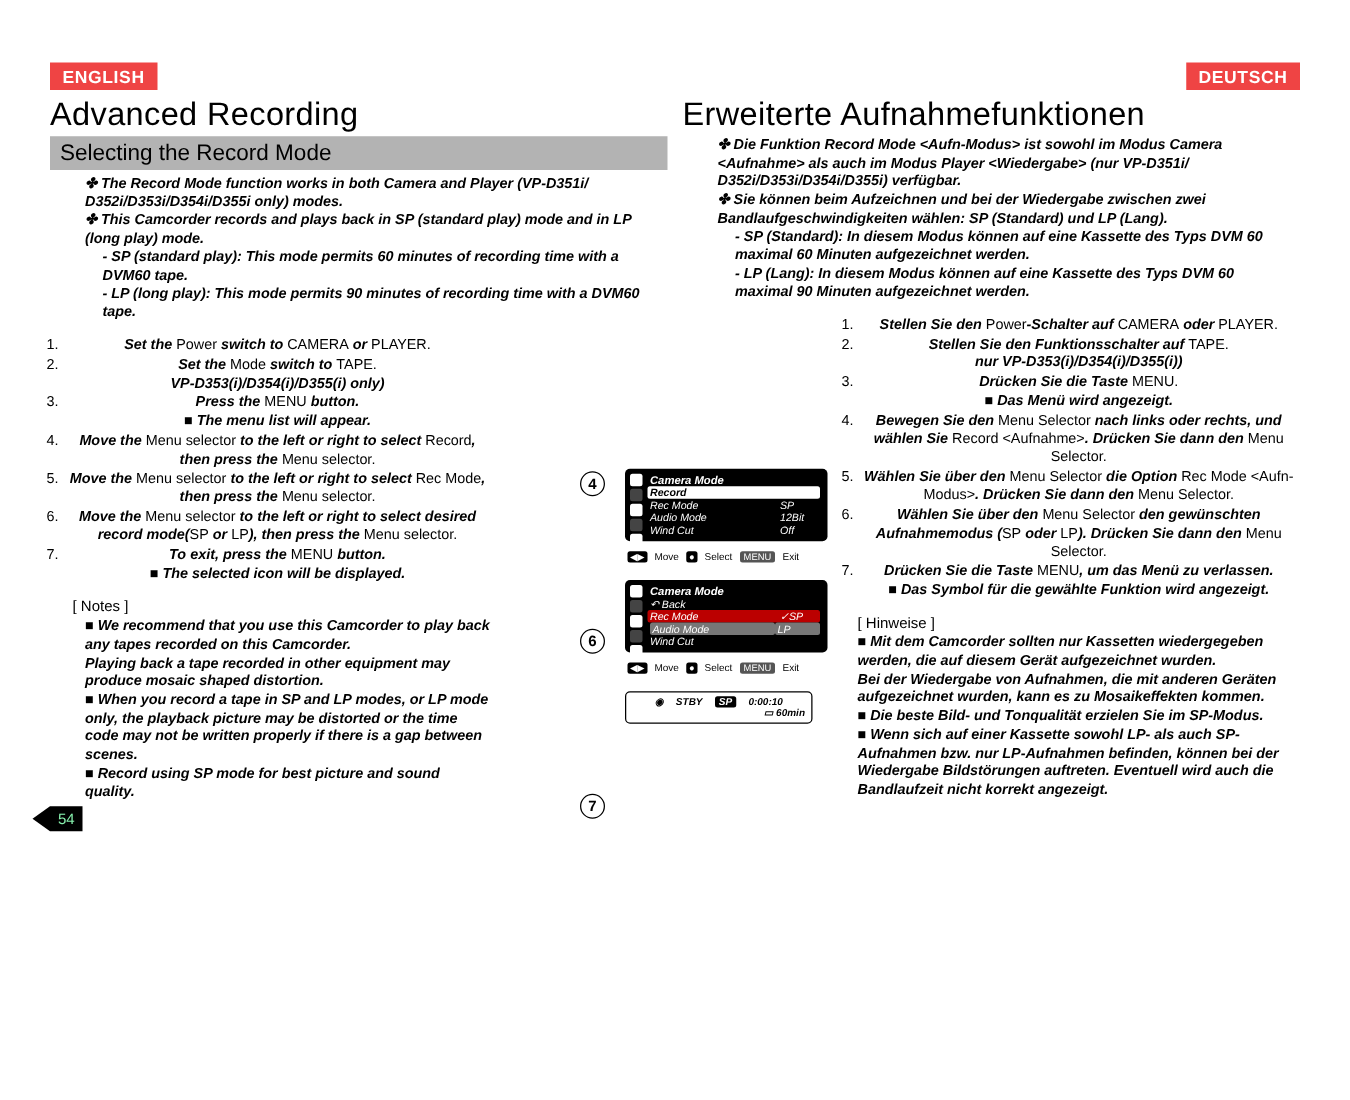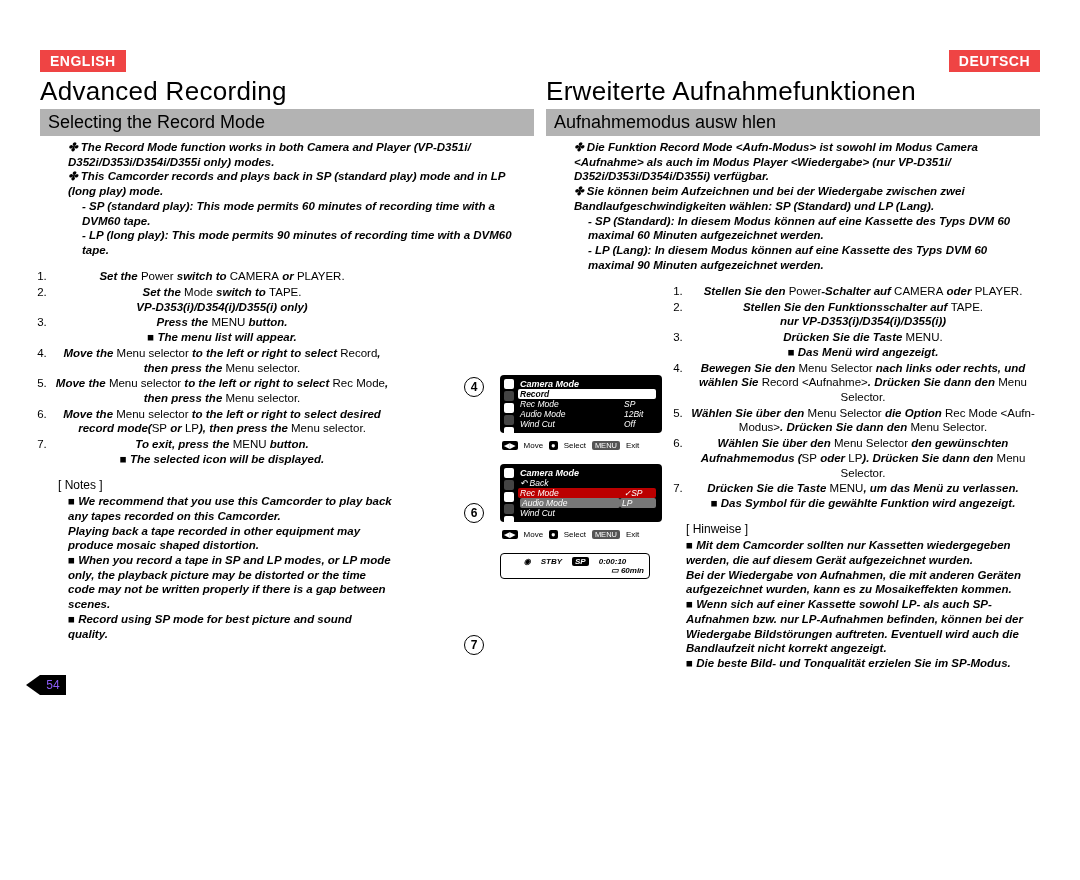--- a/index.html
+++ b/index.html
@@ -114,21 +114,21 @@
     position: relative;
   }
   .stby-screen .line1 { display:flex; gap:10px; justify-content:center; font-weight:bold; font-style:italic;}
   .stby-screen .line2 { text-align:right; font-style:italic; font-weight:bold;}
 
   .pagenum {
     position: absolute;
     left: 0;
     bottom: -24px;
     background: #000;
-    color: #8b5cf6;
+    color: #86efac;
     width: 26px; height: 20px;
     text-align: center;
     line-height: 20px;
     font-size: 12px;
   }
   .pagenum::before{
     content:"";
     position:absolute; left:-14px; top:0;
     border-top:10px solid transparent;
     border-bottom:10px solid transparent;
@@ -171,21 +171,20 @@
       <div class="bold-it">■ <span>When you record a tape in SP and LP modes, or LP mode only, the playback picture may be distorted or the time code may not be written properly if there is a gap between scenes.</span></div>
       <div class="bold-it">■ <span>Record using SP mode for best picture and sound quality.</span></div>
     </div>
   </div>
 
   <div class="col right">
     <div class="lang-row">
         <span class="lang-tag">DEUTSCH</span>
       </div>
     <div class="title">Erweiterte Aufnahmefunktionen</div>
-    <div class="subtitle-bar">Aufnahmemodus ausw hlen</div>
 
     <div class="body-text">
       <div class="bold-it">✤ <span>Die Funktion Record Mode &lt;Aufn-Modus&gt; ist sowohl im Modus Camera &lt;Aufnahme&gt; als auch im Modus Player &lt;Wiedergabe&gt; (nur VP-D351i/ D352i/D353i/D354i/D355i) verfügbar.</span></div>
       <div class="bold-it">✤ <span>Sie können beim Aufzeichnen und bei der Wiedergabe zwischen zwei Bandlaufgeschwindigkeiten wählen: SP (Standard) und LP (Lang).</span></div>
       <div class="bold-it indent">- <span>SP (Standard): In diesem Modus können auf eine Kassette des Typs DVM 60 maximal 60 Minuten aufgezeichnet werden.</span></div>
       <div class="bold-it indent">- <span>LP (Lang): In diesem Modus können auf eine Kassette des Typs DVM 60 maximal 90 Minuten aufgezeichnet werden.</span></div>
     </div>
 
     <ol class="body-text steps" style="padding-left:140px;">
       <li><span class="bold-it">Stellen Sie den </span><span>Power</span><span class="bold-it">-Schalter auf </span><span>CAMERA</span><span class="bold-it"> oder </span><span>PLAYER</span><span>.</span></li>
@@ -194,22 +193,22 @@
       <li><span class="bold-it">Bewegen Sie den </span><span>Menu Selector</span><span class="bold-it"> nach links oder rechts, und wählen Sie </span><span>Record &lt;Aufnahme&gt;</span><span class="bold-it">. Drücken Sie dann den </span><span>Menu Selector</span><span>.</span></li>
       <li><span class="bold-it">Wählen Sie über den </span><span>Menu Selector</span><span class="bold-it"> die Option </span><span>Rec Mode &lt;Aufn-Modus&gt;</span><span class="bold-it">. Drücken Sie dann den </span><span>Menu Selector</span><span>.</span></li>
       <li><span class="bold-it">Wählen Sie über den </span><span>Menu Selector</span><span class="bold-it"> den gewünschten Aufnahmemodus (</span><span>SP</span><span class="bold-it"> oder </span><span>LP</span><span class="bold-it">). Drücken Sie dann den </span><span>Menu Selector</span><span>.</span></li>
       <li><span class="bold-it">Drücken Sie die Taste </span><span>MENU</span><span class="bold-it">, um das Menü zu verlassen.</span><br>■ <span class="bold-it">Das Symbol für die gewählte Funktion wird angezeigt.</span></li>
     </ol>
 
     <div class="notes-label" style="margin-left:140px;">[ Hinweise ]</div>
     <div class="body-text notes" style="padding-left:140px;">
       <div class="bold-it">■ <span>Mit dem Camcorder sollten nur Kassetten wiedergegeben werden, die auf diesem Gerät aufgezeichnet wurden.</span></div>
       <div class="bold-it"><span>Bei der Wiedergabe von Aufnahmen, die mit anderen Geräten aufgezeichnet wurden, kann es zu Mosaikeffekten kommen.</span></div>
+      <div class="bold-it">■ <span>Die beste Bild- und Tonqualität erzielen Sie im SP-Modus.</span></div>
       <div class="bold-it">■ <span>Wenn sich auf einer Kassette sowohl LP- als auch SP-Aufnahmen bzw. nur LP-Aufnahmen befinden, können bei der Wiedergabe Bildstörungen auftreten. Eventuell wird auch die Bandlaufzeit nicht korrekt angezeigt.</span></div>
-      <div class="bold-it">■ <span>Die beste Bild- und Tonqualität erzielen Sie im SP-Modus.</span></div>
     </div>
   </div>
 
   <div class="figures">
     <div class="fig-num" style="top:2px;">4</div>
     <div class="osd-menu">
       <div class="iconcol">
           <span></span>
           <span class="dark"></span>
           <span></span>

